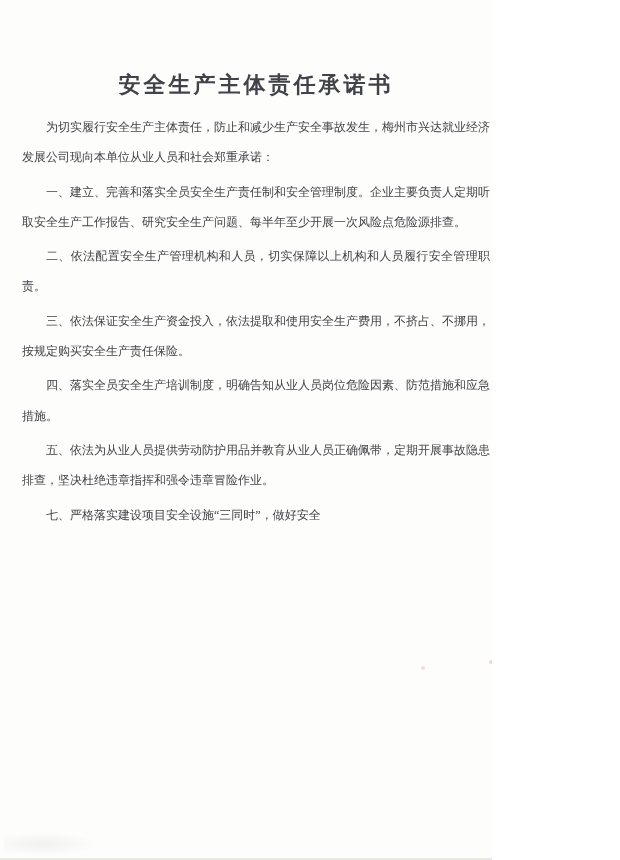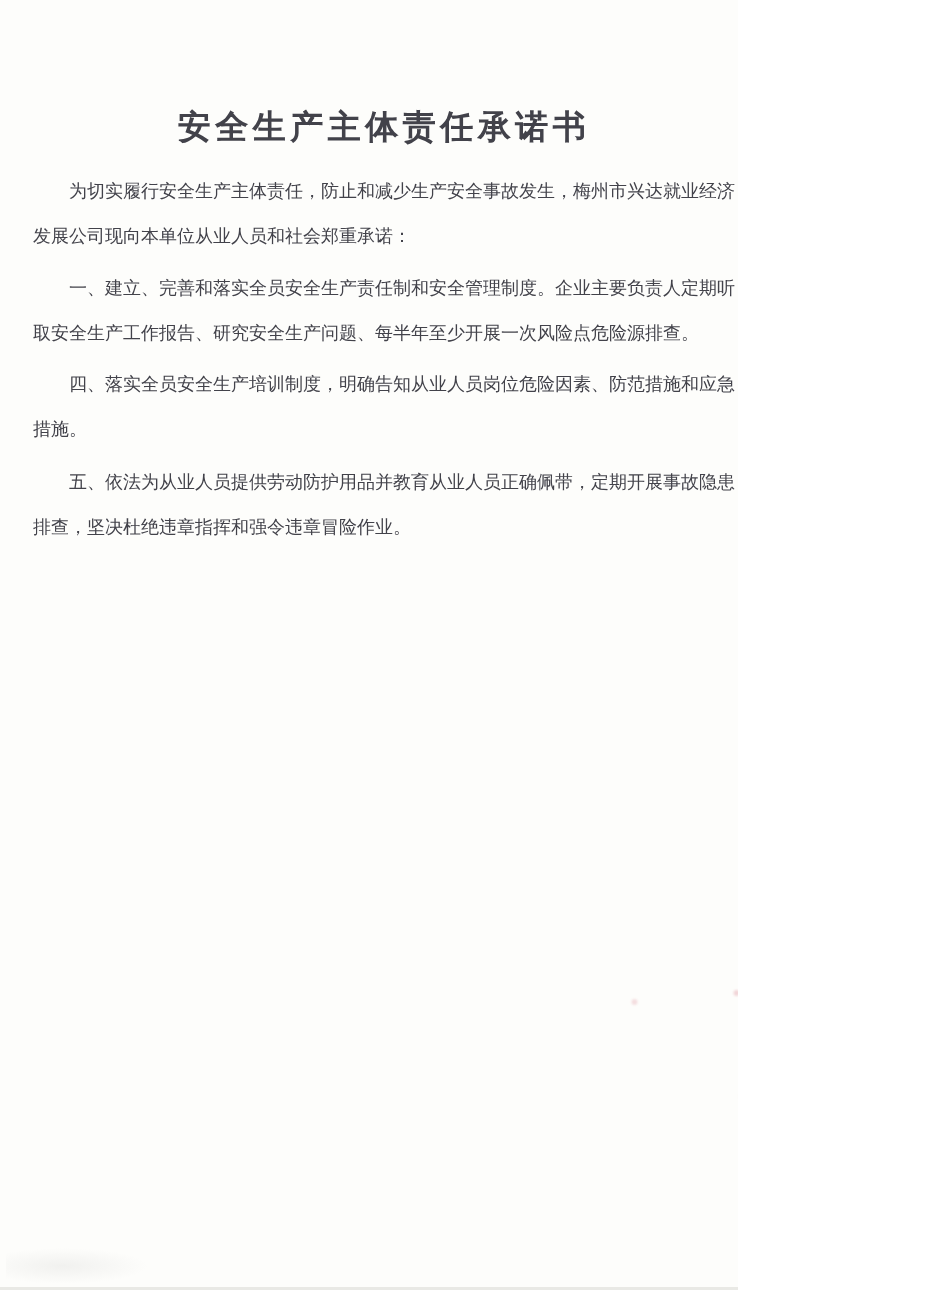--- a/index.html
+++ b/index.html
@@ -82,22 +82,25 @@
 </style>
 </head>
 <body>
 
 <div class="page">
   <h1 class="title">安全生产主体责任承诺书</h1>
 
   <div class="doc-body">
       <p>为切实履行安全生产主体责任，防止和减少生产安全事故发生，梅州市兴达就业经济发展公司现向本单位从业人员和社会郑重承诺：</p>
       <p>一、建立、完善和落实全员安全生产责任制和安全管理制度。企业主要负责人定期听取安全生产工作报告、研究安全生产问题、每半年至少开展一次风险点危险源排查。</p>
+      <p>二、依法配置安全生产管理机构和人员，切实保障以上机构和人员履行安全管理职责。</p>
+      <p>三、依法保证安全生产资金投入，依法提取和使用安全生产费用，不挤占、不挪用，按规定购买安全生产责任保险。</p>
       <p>四、落实全员安全生产培训制度，明确告知从业人员岗位危险因素、防范措施和应急措施。</p>
       <p>五、依法为从业人员提供劳动防护用品并教育从业人员正确佩带，定期开展事故隐患排查，坚决杜绝违章指挥和强令违章冒险作业。</p>
+      <p>七、严格落实建设项目安全设施“三同时”，做好安全</p>
     </div>
 
   <span class="speck s1"></span>
   <span class="speck s2"></span>
   <span class="speck s3"></span>
   <span class="speck s4"></span>
   <span class="speck s5"></span>
 
   <div class="smudge bottom-left"></div>
   <div class="smudge bottom-right"></div>

